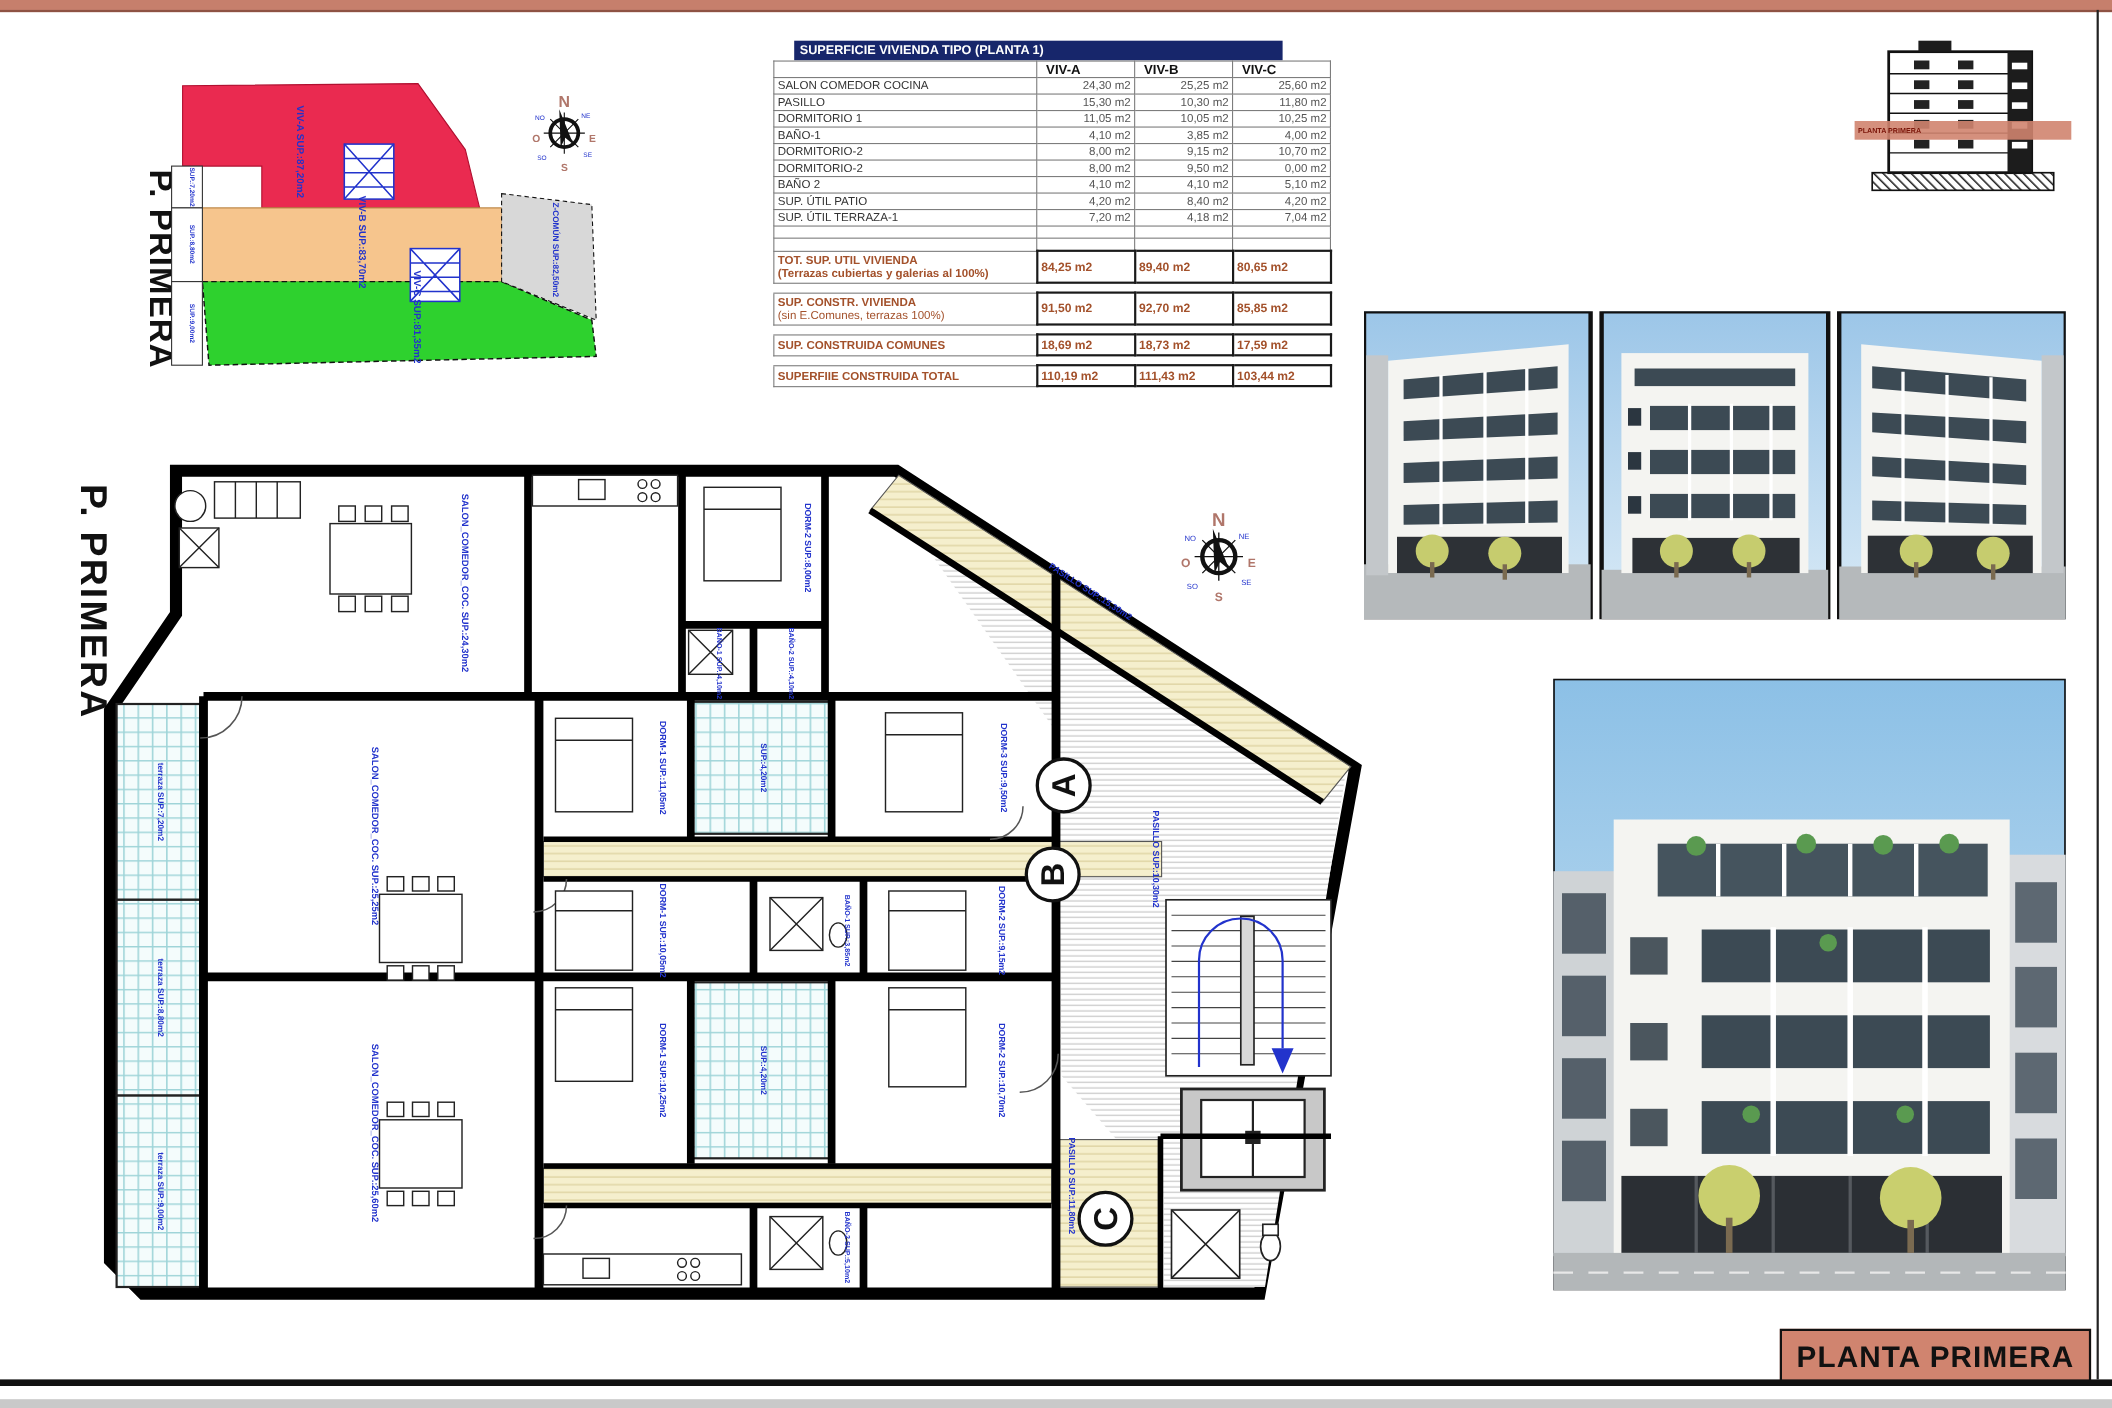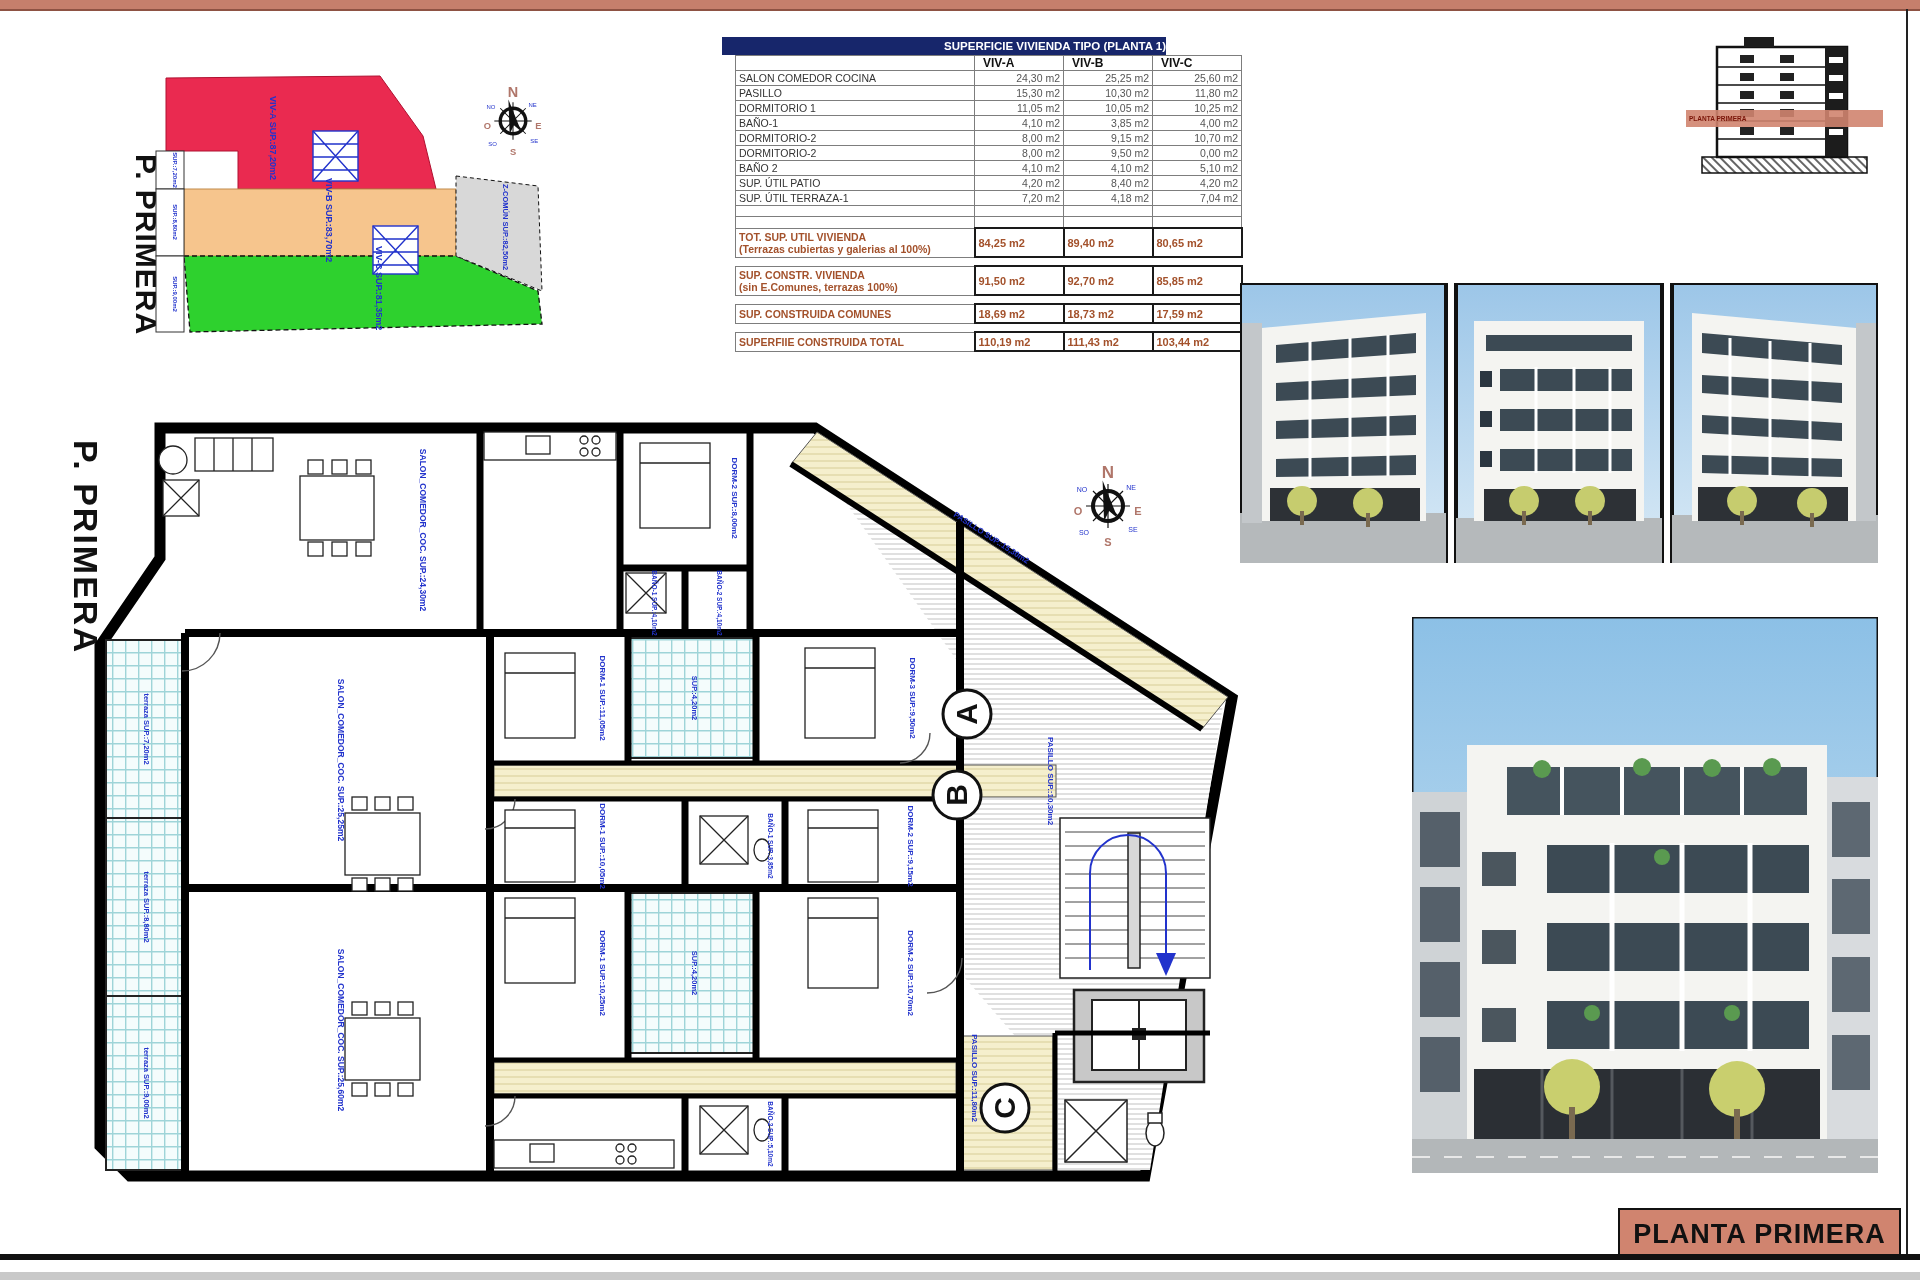--- a/index.html
+++ b/index.html
@@ -7,23 +7,23 @@
          font-family:"Liberation Sans",sans-serif;}
   .topbar{position:absolute;left:0;top:0;width:1920px;height:9px;background:#c67f6c;border-bottom:2px solid #8e5243;}
   .bottomline{position:absolute;left:0;top:1254px;width:1920px;height:6px;background:#111;}
   .bottomgray{position:absolute;left:0;top:1272px;width:1920px;height:8px;background:#c9c9c9;}
   .rightline{position:absolute;left:1906px;top:9px;width:2px;height:1245px;background:#222;}
 
   
   .supbox{position:absolute;left:703px;top:37px;width:463px;}
   .supbox .hdr1{background:#17266b;color:#fff;font-weight:bold;font-size:15px;text-align:center;
                 padding:6px 0 5px 0;letter-spacing:.5px;}
-  .supbox .hdr2{background:#17266b;color:#fff;font-weight:bold;font-size:11.5px;text-align:right;
+  .supbox .hdr2{background:#17266b;color:#fff;font-weight:bold;font-size:11.5px;text-align:left;
                 padding:3px 0 3px 5px;margin-left:19px;}
-  table.sup{border-collapse:collapse;width:463px;table-layout:fixed;background:#fff;margin-left:32px;}
+  table.sup{border-collapse:collapse;width:463px;table-layout:fixed;background:#fff;}
   table.sup td{border:1px solid #7d7d7d;font-size:10.5px;height:14px;padding:0 3px;overflow:hidden;white-space:nowrap;}
   table.sup td.lbl{width:232px;color:#333;}
   table.sup td.val{width:77px;text-align:right;color:#555;}
   table.sup td.colh{text-align:left;font-weight:bold;font-size:12px;color:#111;padding-left:8px;}
   table.sup tr.spacer td{height:10px;}
   table.sup tr.spacer2 td{height:7px;border-left:none;border-right:none;}
   table.sup td.tlbl{color:#a3512b;font-weight:bold;font-size:10.5px;line-height:12px;padding:2px 3px;}
   table.sup td.tval{color:#a3512b;font-weight:bold;border:2.5px solid #1a1a1a;font-size:11px;}
 
   .titleblock{position:absolute;left:1618px;top:1208px;width:279px;height:48px;background:#d0846f;
@@ -174,21 +174,21 @@
           </tr>
       <tr class="spacer2">
             <td></td>
             <td></td>
             <td></td>
             <td></td>
           </tr>
       <tr>
         <td class="tlbl">
               <div>SUP. CONSTR. VIVIENDA</div>
-              <div style="font-weight:bold">(sin E.Comunes, terrazas 100%)</div>
+              <div style="font-weight:normal">(sin E.Comunes, terrazas 100%)</div>
             </td>
         <td class="tval">91,50 m2</td>
             <td class="tval">92,70 m2</td>
             <td class="tval">85,85 m2</td>
           </tr>
       <tr class="spacer2">
             <td></td>
             <td></td>
             <td></td>
             <td></td>

